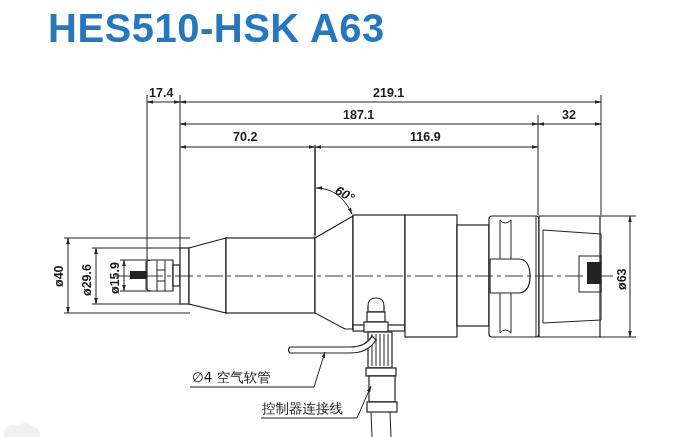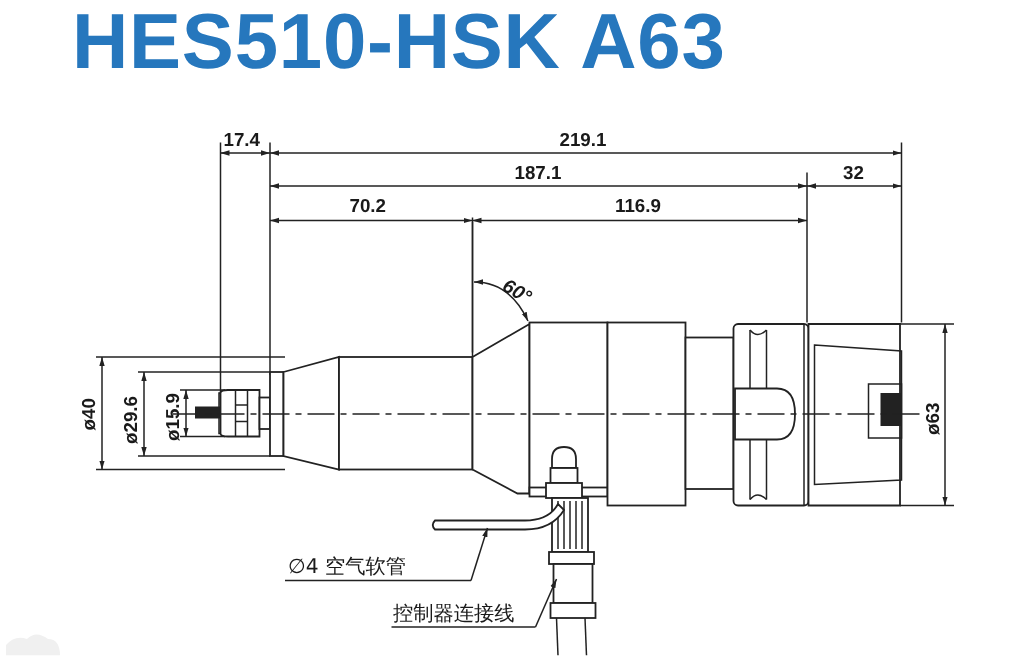--- a/index.html
+++ b/index.html
@@ -1,17 +1,17 @@
 <!DOCTYPE html>
 <html><head>
 <meta charset="utf-8">
 <style>
   html, body { margin:0; padding:0; background:#ffffff; }
   body { width:689px; height:437px; position:relative; overflow:hidden; font-family:"Liberation Sans", sans-serif; }
-  .title { position:absolute; left:48px; top:4px; font-family:"Liberation Sans", sans-serif; font-weight:bold; font-size:52px; color:#2677bd; letter-spacing:0.5px; line-height:48px; }
+  .title { position:absolute; left:48px; top:4px; font-family:"Liberation Sans", sans-serif; font-weight:bold; font-size:40px; color:#2677bd; letter-spacing:0.5px; line-height:48px; }
   svg { position:absolute; left:0; top:0; }
   .dimtxt { font-family:"Liberation Sans", sans-serif; font-size:12.5px; font-weight:bold; fill:#1a1a1a; }
   .dimtxt-v { font-family:"Liberation Sans", sans-serif; font-size:12.5px; font-weight:bold; fill:#1a1a1a; }
   .label { font-family:"DejaVu Sans", sans-serif; font-size:13.5px; fill:#1a1a1a; }
   .ln { stroke:#222; stroke-width:1; fill:none; }
   .body { stroke:#222; stroke-width:1.2; fill:#fff; }
   .center { stroke:#222; stroke-width:0.9; stroke-dasharray:18 4 4 4; fill:none; }
 </style>
 </head>
 <body>

